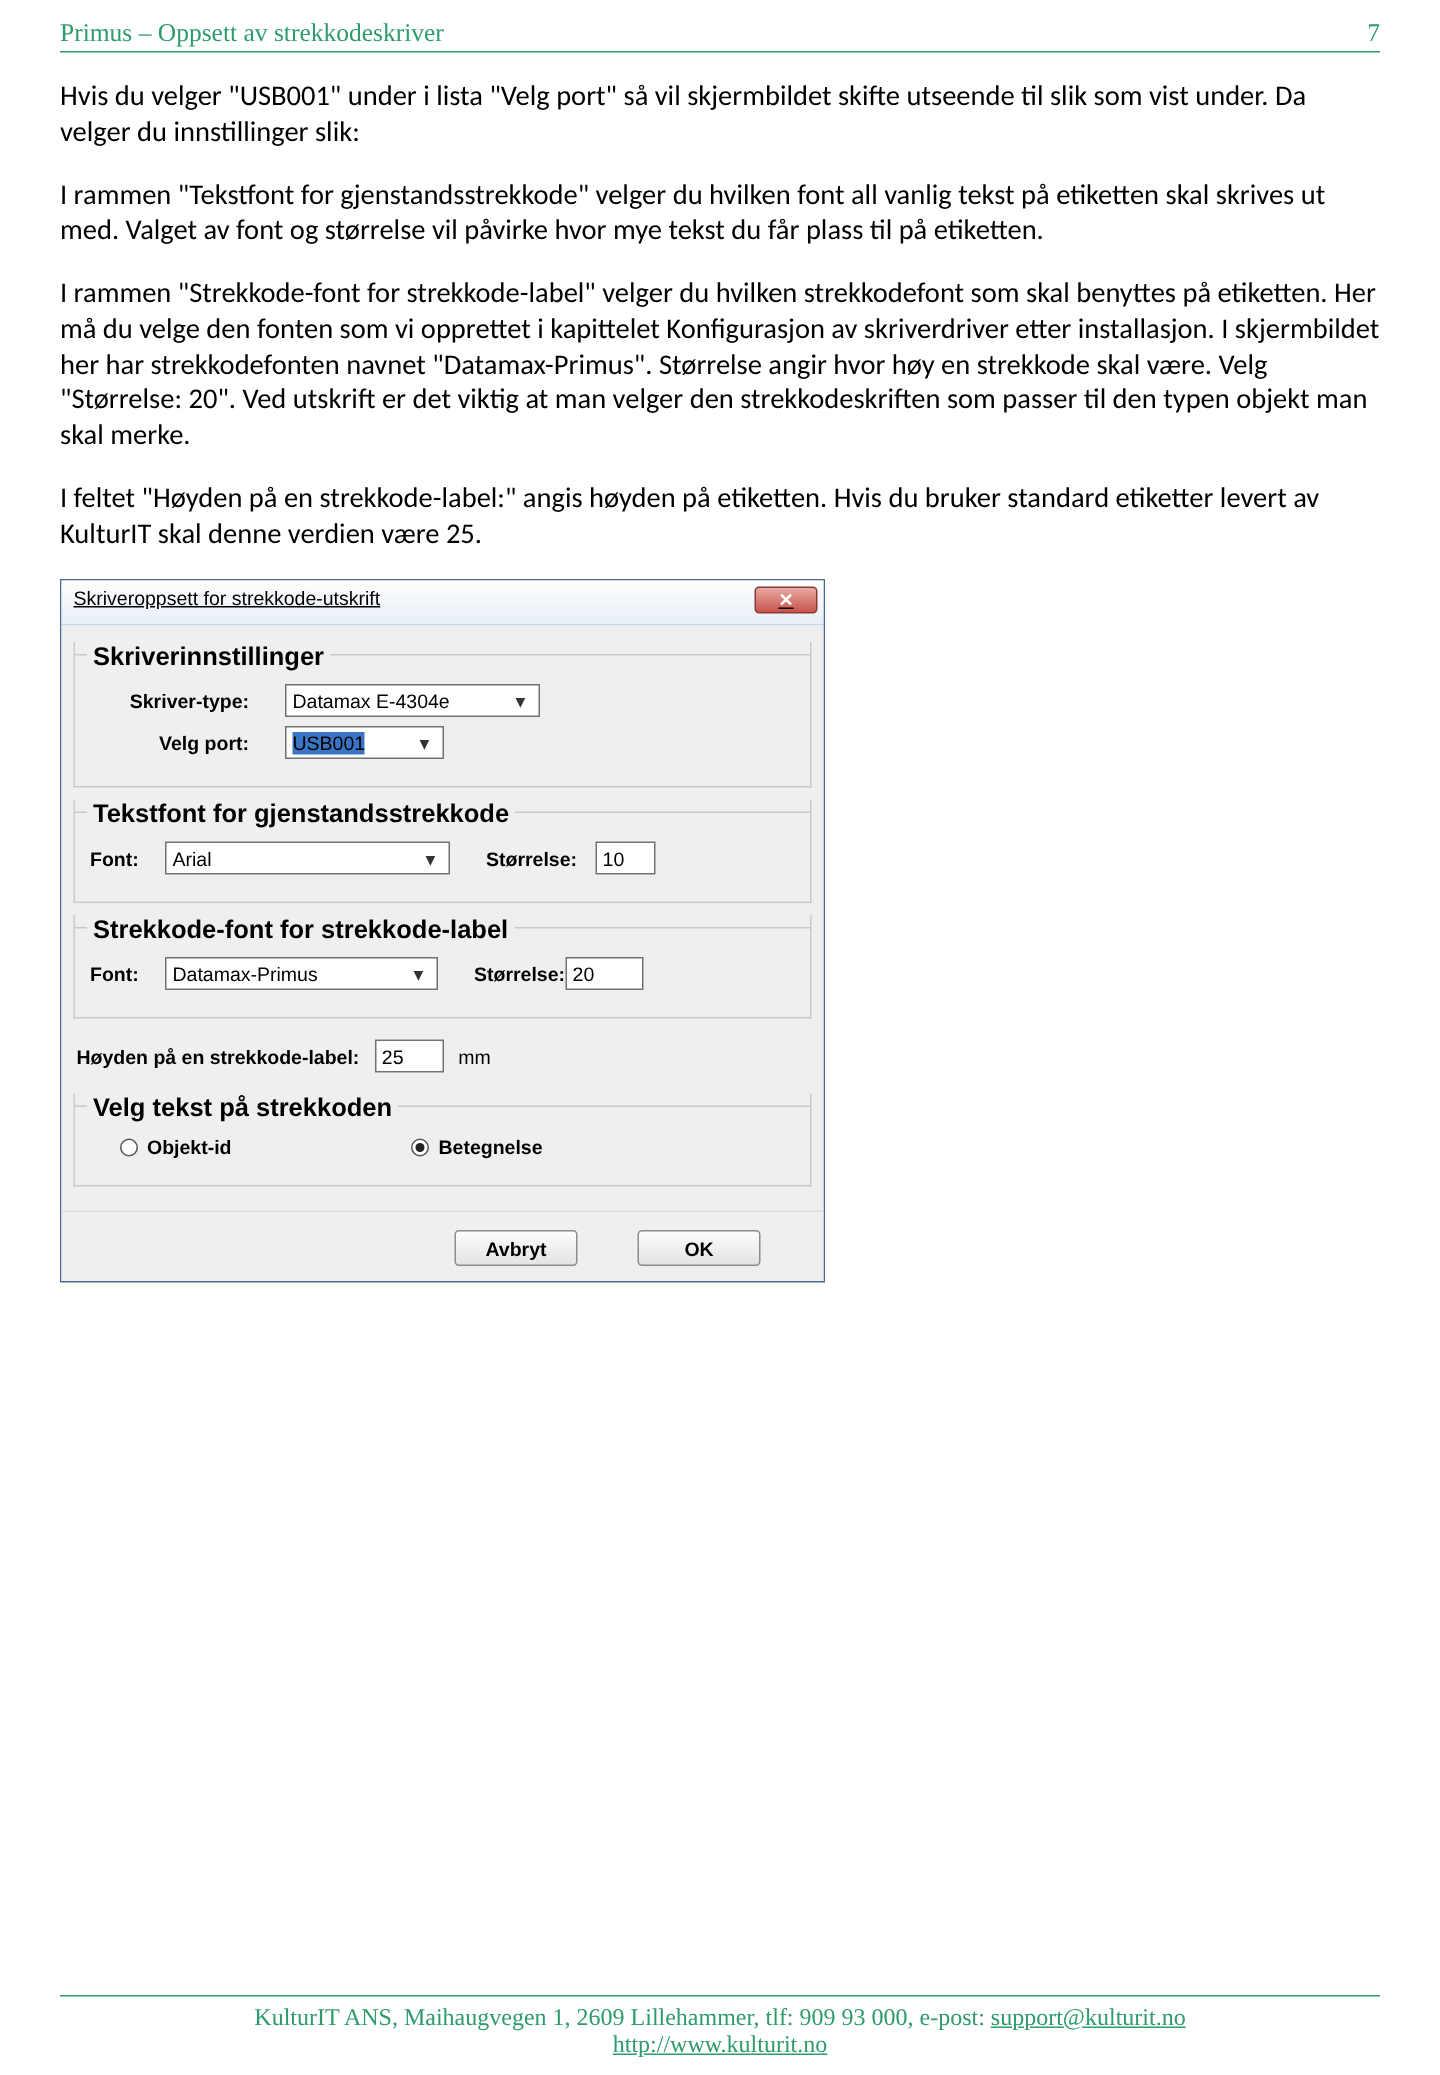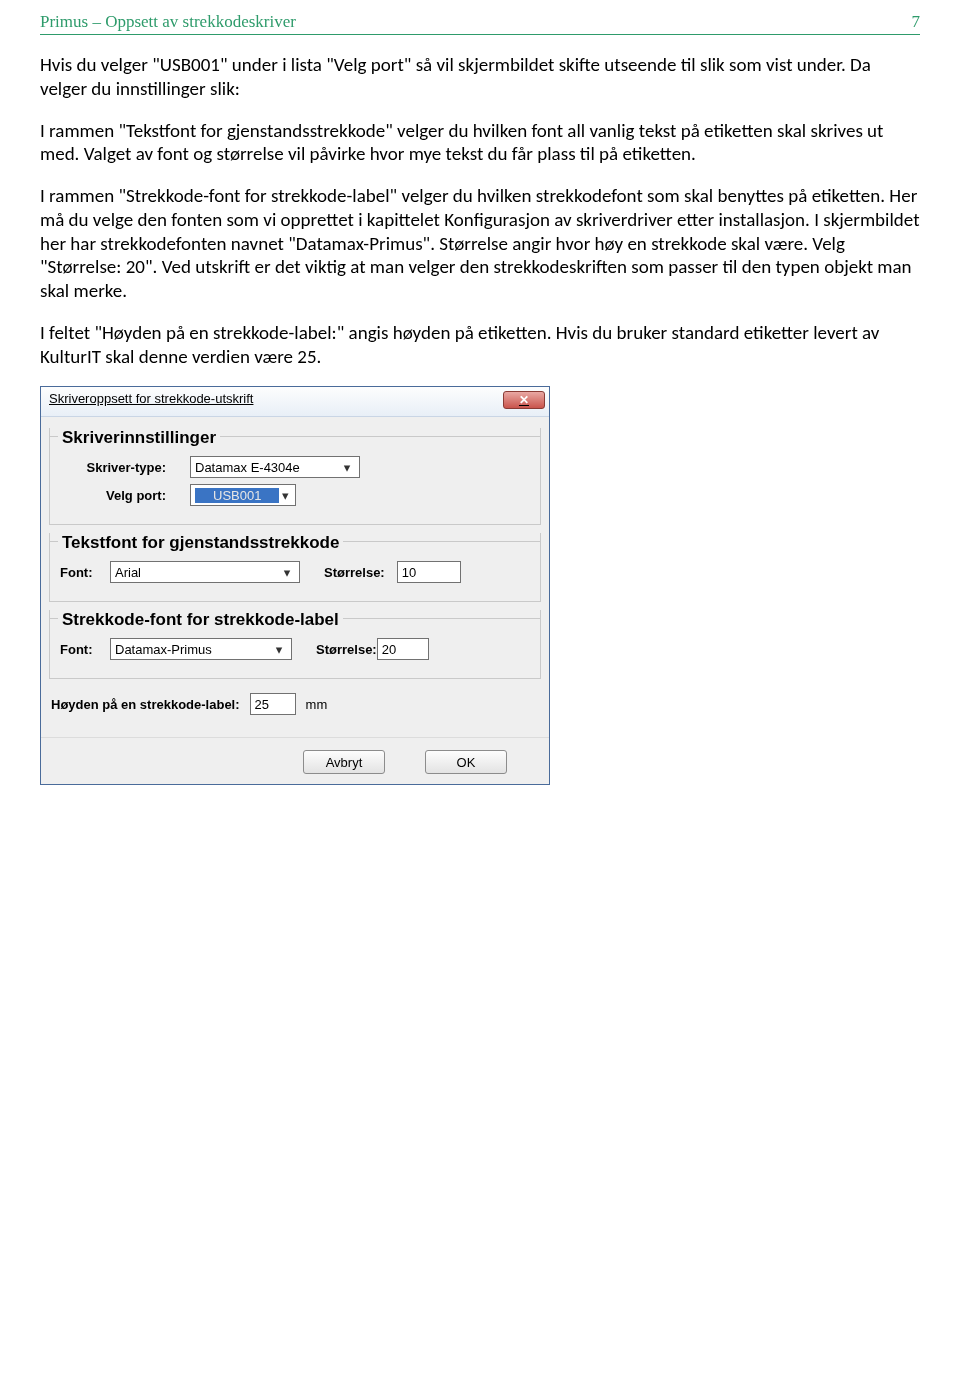--- a/index.html
+++ b/index.html
@@ -99,37 +99,37 @@
     padding: 1px 4px;
     font-size: 13px;
     display: flex; align-items: center; justify-content: space-between;
   }
   .combo .arrow {
     width: 16px;
     display: flex; align-items: center; justify-content: center;
     color: #333;
   }
   .txt { justify-content: flex-start; }
-  .sel { background: #3a74c4; color: #e5e5e5; padding: 0 18px; margin: -1px 0; }
+  .sel { background: #3a74c4; color: #000000; padding: 0 0; margin: -1px 0; }
   .radio {
     width: 12px; height: 12px; border: 1px solid #555; border-radius: 50%;
     display: inline-flex; align-items: center; justify-content: center;
     margin-right: 6px; background: #fff;
   }
   .radio.checked::after {
     content: ""; width: 6px; height: 6px; background: #222; border-radius: 50%;
   }
   .btn-row { display: flex; justify-content: flex-end; gap: 40px; padding: 12px 42px 10px 0; background: #efefef; border-top: 1px solid #dcdcdc; }
   .btn {
     min-width: 82px; height: 24px;
     background: linear-gradient(#fdfdfd,#e3e3e3);
     border: 1px solid #8c8c8c;
     border-radius: 3px;
     display: flex; align-items: center; justify-content: center;
-    font-size: 13px; font-weight: normal;
+    font-size: 13px; font-weight: bold;
   }
 
   .footer {
     position: absolute;
     bottom: 10px; left: 40px; right: 40px;
     text-align: center;
     color: #2E9B6B;
     font-family: Georgia, serif;
     font-size: 16px;
   }
@@ -186,21 +186,21 @@
 
       <div class="groupbox">
         <div class="legend">Tekstfont for gjenstandsstrekkode</div>
         <div class="row">
           <div class="lbl" style="width:50px">Font:</div>
           <div class="combo" style="width:190px">
             <span>Arial</span>
             <span class="arrow">▾</span>
           </div>
           <div class="lbl" style="margin-left:24px">Størrelse:</div>
-          <div class="txt" style="width:64px;margin-left:12px">
+          <div class="txt" style="width:40px;margin-left:12px">
             <span>10</span>
           </div>
         </div>
       </div>
 
       <div class="groupbox">
         <div class="legend">Strekkode-font for strekkode-label</div>
         <div class="row">
           <div class="lbl" style="width:50px">Font:</div>
           <div class="combo" style="width:182px">
@@ -215,26 +215,46 @@
       </div>
 
       <div class="row" style="margin:14px 0 14px 2px">
         <div class="lbl">Høyden på en strekkode-label:</div>
         <div class="txt" style="width:46px;margin:0 10px">
           <span>25</span>
         </div>
         <div>mm</div>
       </div>
 
+      <div class="groupbox">
+        <div class="legend">Velg tekst på strekkoden</div>
+        <div class="row" style="justify-content:flex-start;gap:120px;padding-left:20px">
+          <label style="display:flex;align-items:center">
+            <span class="radio"></span>
+            <span class="lbl">Objekt-id</span>
+          </label>
+          <label style="display:flex;align-items:center">
+            <span class="radio checked"></span>
+            <span class="lbl">Betegnelse</span>
+          </label>
+        </div>
+      </div>
 
     </div>
     <div class="btn-row">
       <div class="btn">
           <span>Avbryt</span>
         </div>
       <div class="btn">
           <span>OK</span>
         </div>
     </div>
   </div>
 
 
+  <div class="footer">
+    <hr class="footer-rule">
+    <div>
+      <span>KulturIT ANS, Maihaugvegen 1, 2609 Lillehammer, tlf: 909 93 000, e-post: </span><span class="u">support@kulturit.no</span>
+    </div>
+    <div class="u">http://www.kulturit.no</div>
+  </div>
 </div>
 
 </body></html>

